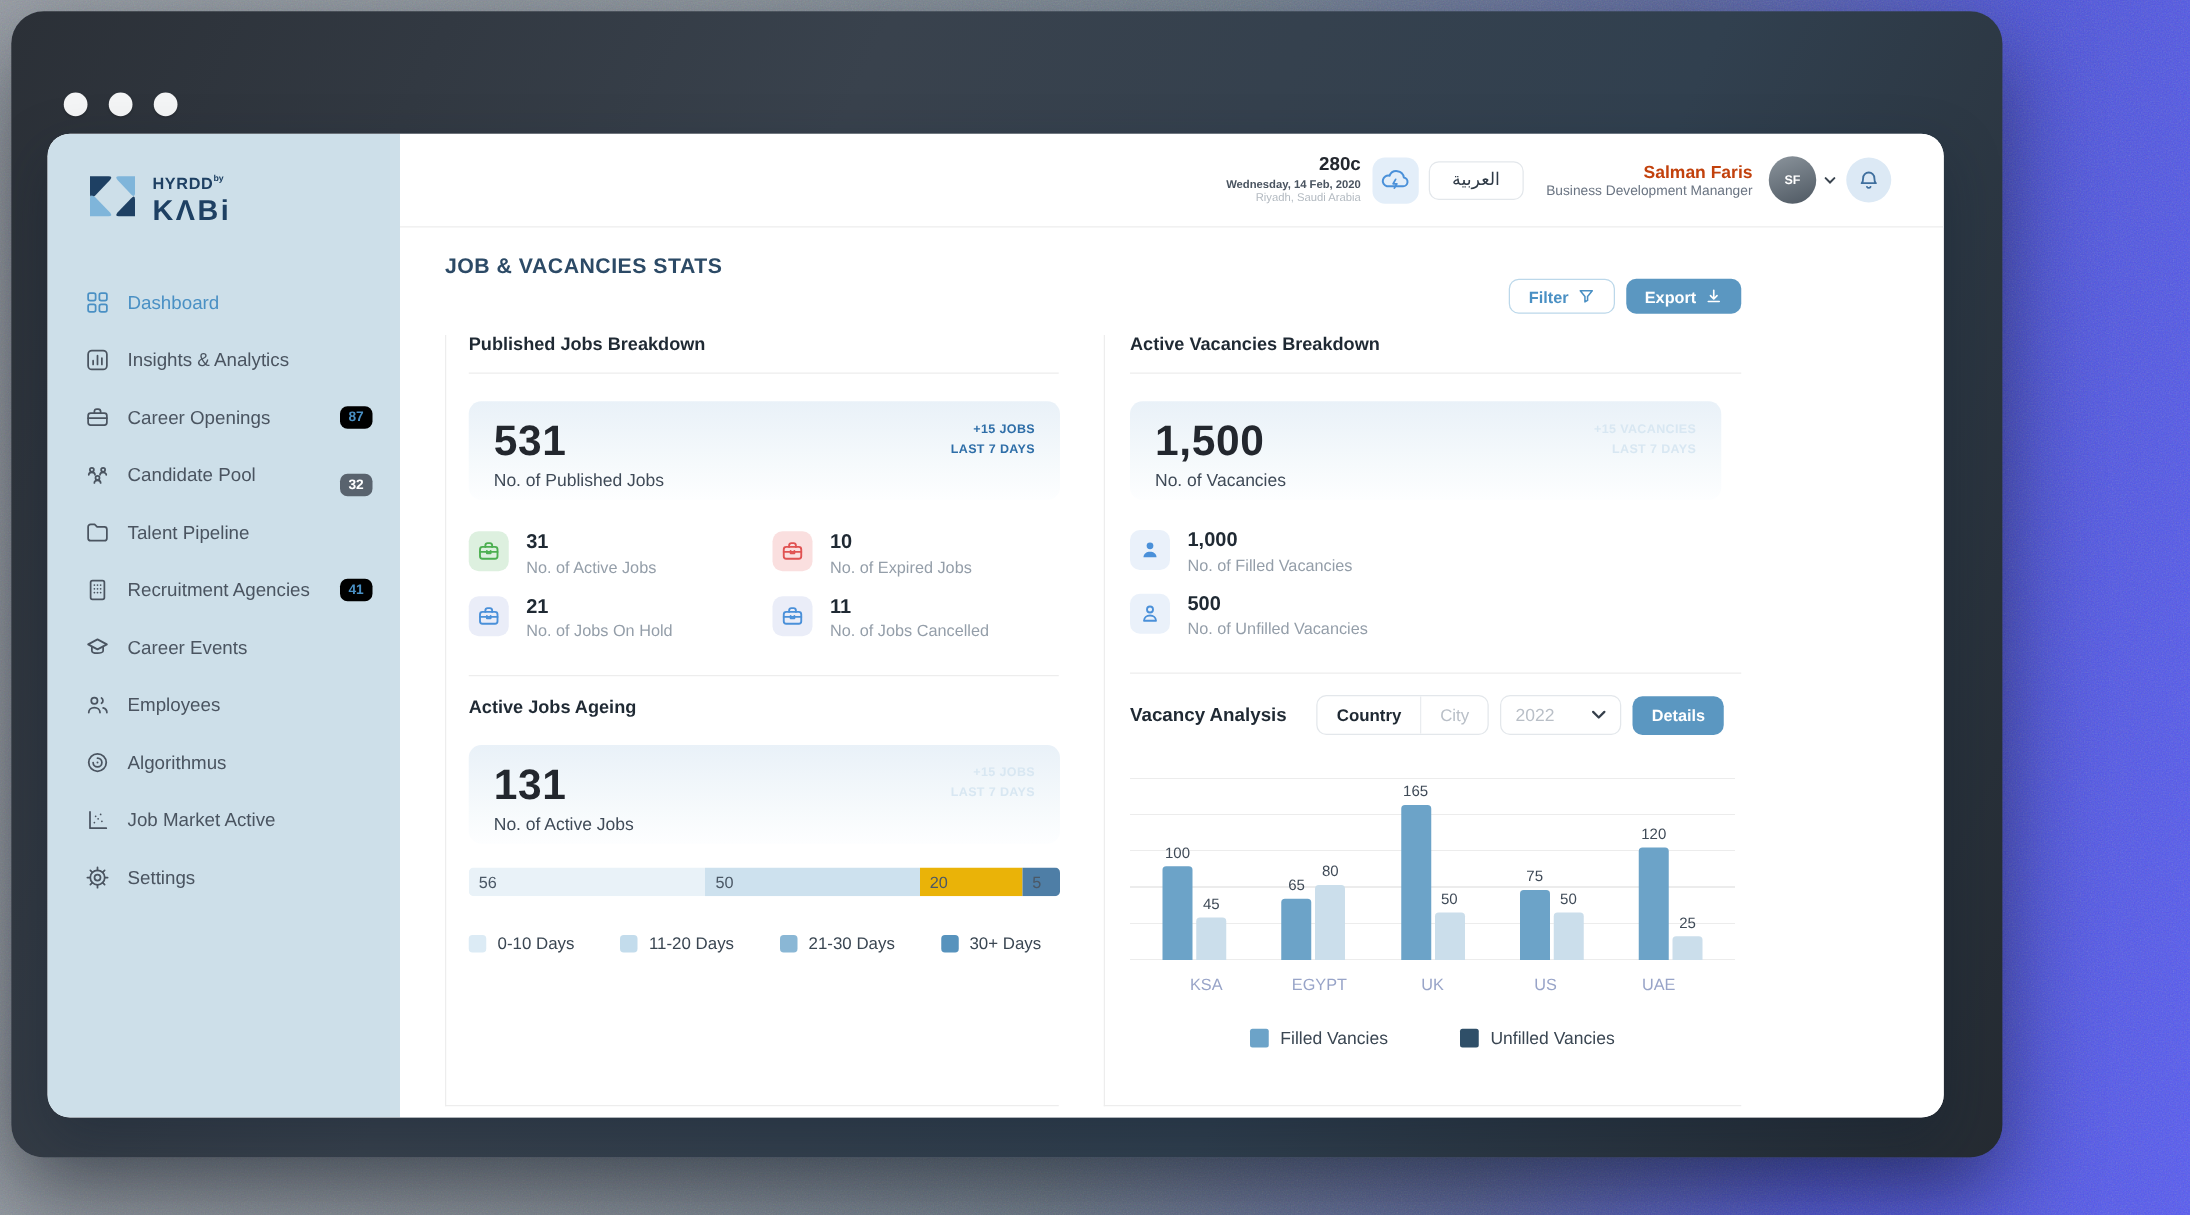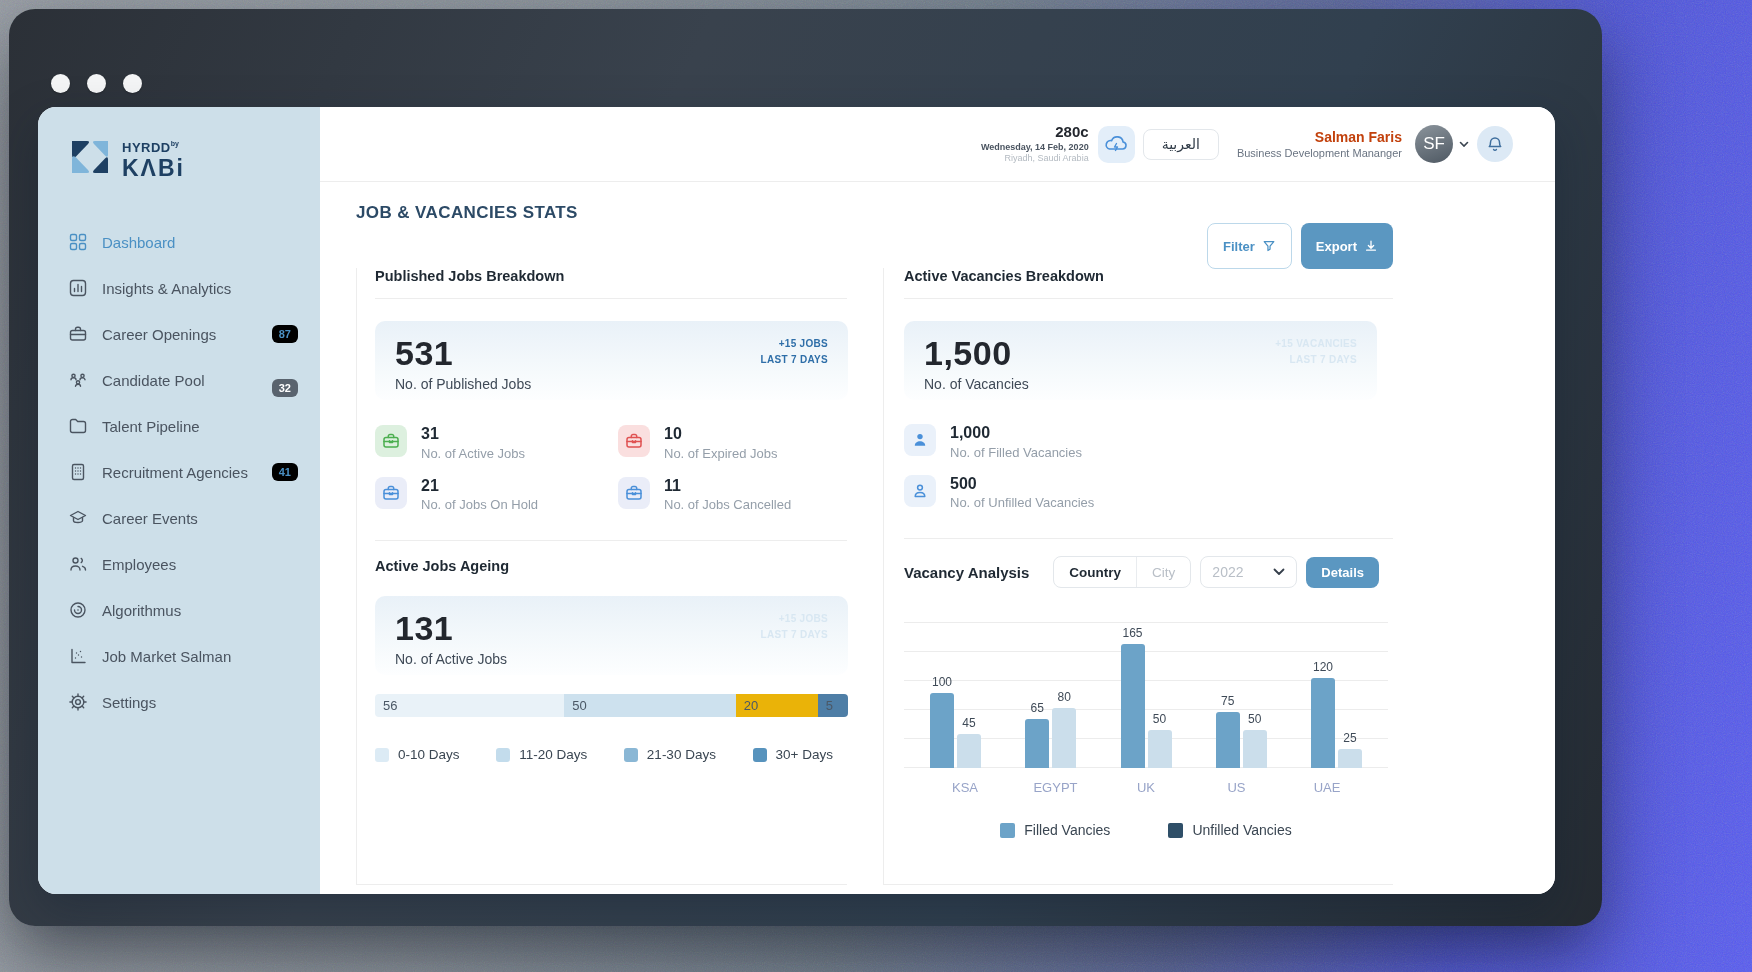--- a/index.html
+++ b/index.html
@@ -46,29 +46,29 @@
   .topbar { height:75px; flex:0 0 75px; border-bottom:1px solid #ededed; display:flex; align-items:center; justify-content:flex-end; padding-right:42px; }
   .weather-text { text-align:right; line-height:1.25; margin-right:9px; }
   .weather-temp { font-size:15px; font-weight:bold; color:#23272e; }
   .weather-date { font-size:9px; font-weight:bold; color:#4a5460; }
   .weather-loc { font-size:9px; color:#b3bac1; }
   .weather-ico { width:37px; height:37px; border-radius:10px; background:#e3eef9; display:flex; align-items:center; justify-content:center; color:#4a90d9; margin-right:8px; cursor:pointer; }
   .lang-btn { height:31px; padding:0 18px; background:#fff; border:1px solid #e3e7eb; border-radius:8px; font-size:14px; color:#2f3a46; display:flex; align-items:center; cursor:pointer; margin-right:18px; font-family:"DejaVu Sans",sans-serif; }
   .user-text { text-align:right; line-height:1.3; margin-right:13px; }
   .user-name { font-size:14px; font-weight:bold; color:#c2410c; }
   .user-role { font-size:11px; color:#6a7482; }
-  .avatar { width:38px; height:38px; border-radius:50%; background:linear-gradient(160deg,#8b949c,#4e5862); color:#fff; font-size:17px; font-weight:normal; display:flex; align-items:center; justify-content:center; cursor:pointer; }
+  .avatar { width:38px; height:38px; border-radius:50%; background:linear-gradient(160deg,#8b949c,#4e5862); color:#fff; font-size:10px; font-weight:bold; display:flex; align-items:center; justify-content:center; cursor:pointer; }
   .caret { margin:0 8px 0 6px; color:#3a444f; cursor:pointer; display:flex; }
   .bell { width:36px; height:36px; border-radius:50%; background:#dce9f5; color:#3f6f9e; display:flex; align-items:center; justify-content:center; cursor:pointer; }
   
   .content { flex:1 1 auto; padding-left:36px; }
   .page-head { position:relative; width:1037px; height:76px; }
   .page-title { position:absolute; left:0; top:21px; font-size:17px; font-weight:bold; color:#2c4a66; letter-spacing:.4px; }
   .head-btns { position:absolute; right:0; top:41px; display:flex; gap:9px; }
-  .btn { height:46px; border-radius:8px; font-size:13px; font-weight:bold; display:flex; align-items:center; gap:7px; padding:0 15px; cursor:pointer; border:none; }
+  .btn { height:28px; border-radius:8px; font-size:13px; font-weight:bold; display:flex; align-items:center; gap:7px; padding:0 15px; cursor:pointer; border:none; }
   .btn.outline { background:#fff; border:1px solid #bcd8ea; color:#4a90c4; }
   .btn.solid { background:#5b97c1; color:#fff; }
   .columns { display:flex; gap:36px; width:1037px; margin-top:10px; }
   .col { border-left:1px solid #ededed; border-bottom:1px solid #ededed; height:617px; }
   .col.left { width:491px; padding-left:18px; }
   .col.right { width:510px; padding-left:20px; }
   .sec-title { font-size:14.5px; font-weight:bold; color:#1f2933; }
   .sec-title.underlined { padding-bottom:14px; border-bottom:1px solid #ededed; margin-right:0; }
   .sec1 { padding-bottom:28px; border-bottom:1px solid #ededed; }
   .sec2 { padding-top:17px; }
@@ -223,21 +223,21 @@
               <path d="M10 6.5a3.5 3.5 0 1 1-3.5 3.5"></path>
               <circle cx="10" cy="10" r="0.8" fill="currentColor" stroke="none"></circle>
             </svg>
           <span class="lbl">Algorithmus</span>
         </div>
         <div class="nav-item">
           <svg width="20" height="20" viewBox="0 0 20 20" fill="none" stroke="currentColor" stroke-width="1.4" stroke-linecap="round" stroke-linejoin="round">
               <path d="M4 3.5v13h13"></path>
               <path d="M7.5 12h.01M10.5 9h.01M13.5 11h.01M12.5 5.5h.01M8.5 7h.01"></path>
             </svg>
-          <span class="lbl">Job Market Salman</span>
+          <span class="lbl">Job Market Active</span>
         </div>
         <div class="nav-item">
           <svg width="20" height="20" viewBox="0 0 20 20" fill="none" stroke="currentColor" stroke-width="1.4" stroke-linecap="round" stroke-linejoin="round">
               <circle cx="10" cy="10" r="5.8"></circle>
               <circle cx="10" cy="10" r="2.4"></circle>
               <path d="M10 1.9v2.3M10 15.8v2.3M1.9 10h2.3M15.8 10h2.3M4.3 4.3l1.6 1.6M14.1 14.1l1.6 1.6M15.7 4.3l-1.6 1.6M5.9 14.1l-1.6 1.6"></path>
             </svg>
           <span class="lbl">Settings</span>
         </div>
       </nav>

